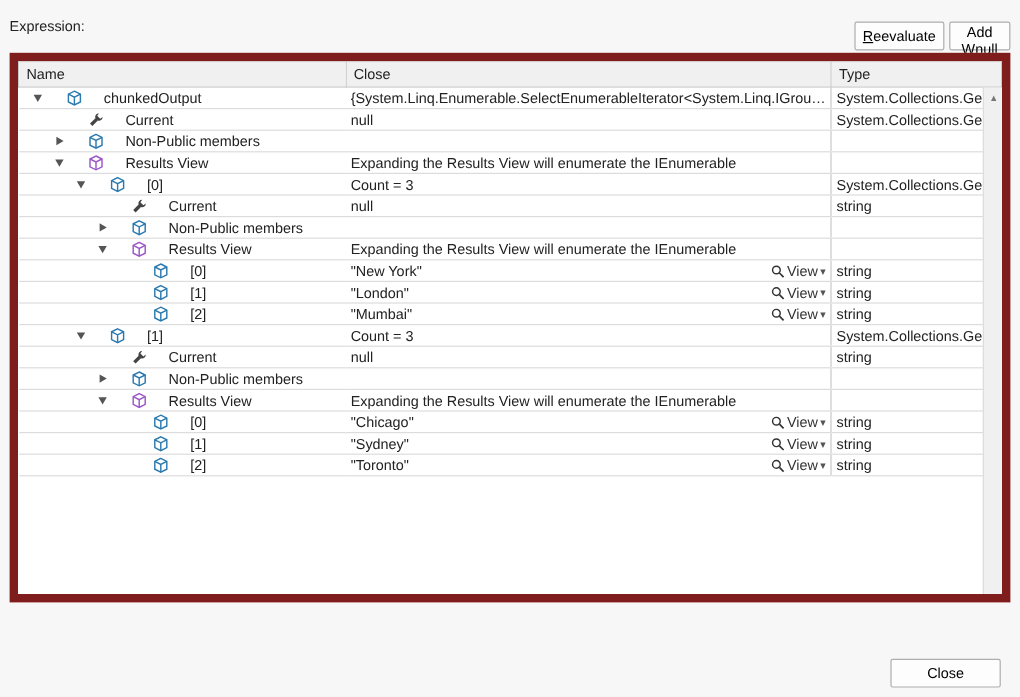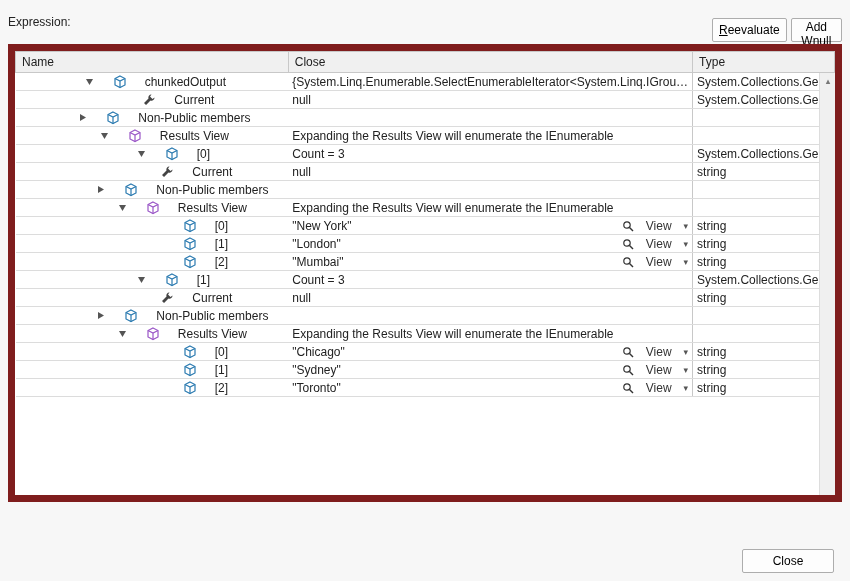--- a/index.html
+++ b/index.html
@@ -16,26 +16,26 @@
   .btn { border: 1px solid #adadad; background: #fdfdfd; height: 24px; font-size: 12px; cursor: pointer; border-radius: 2px; }
   .u { text-decoration: underline; }
   .grid-wrap { border: 7px solid #7f1d1d; margin: 2px 8px 0 8px; height: 458px; background: #fff; position: relative; }
   .grid { width: 100%; border-collapse: collapse; }
   .grid th { background: #f0f0f0; text-align: left; font-weight: normal; border: 1px solid #c8c8c8; padding: 3px 6px; font-size: 12px; position: sticky; top:0; }
   .grid td { border-bottom: 1px solid #dcdcdc; padding: 1px 4px; font-size: 12px; height: 18px; white-space: nowrap; overflow: hidden; text-overflow: ellipsis; }
   .col-name { width: 285px; }
   .col-value { width: auto; }
   .col-type { width: 140px; border-left: 1px solid #c8c8c8; margin-left: 12px; }
   td.col-type { border-left: 1px solid #c8c8c8; }
-  .name-cell { display: flex; align-items: center; gap: 18px; justify-content: center; }
+  .name-cell { display: flex; align-items: center; gap: 18px; }
   .toggle { width: 11px; height: 11px; display: inline-flex; align-items: center; justify-content: center; cursor: pointer; color: #555; }
   .toggle.none { visibility: hidden; }
   .ico { width: 14px; height: 14px; display: inline-block; flex-shrink: 0; }
   .value-cell { display: flex; align-items: center; justify-content: space-between; }
-  .view-btn { display: inline-flex; align-items: center; gap: 12px; color: #333; cursor: pointer; }
+  .view-btn { display: inline-flex; align-items: center; gap: 2px; color: #333; cursor: pointer; }
   .view-btn .mag { width: 12px; height: 12px; }
   .view-btn .caret { font-size: 9px; color: #555; }
   .footer { position: absolute; bottom: 8px; right: 16px; padding-left: 48px; }
   .footer .btn { width: 92px; height: 24px; }
   .scrollbar-right { position: absolute; top: 22px; right: 0; bottom: 0; width: 16px; background: #f0f0f0; border-left: 1px solid #ddd; }
   .scroll-arrow { width: 16px; height: 16px; display: flex; align-items: center; justify-content: center; color: #777; font-size: 9px; cursor: pointer; }
   .grid-scroll { height: calc(100% - 0px); overflow: hidden; }
   svg { display: block; }
 </style>
 </head>

